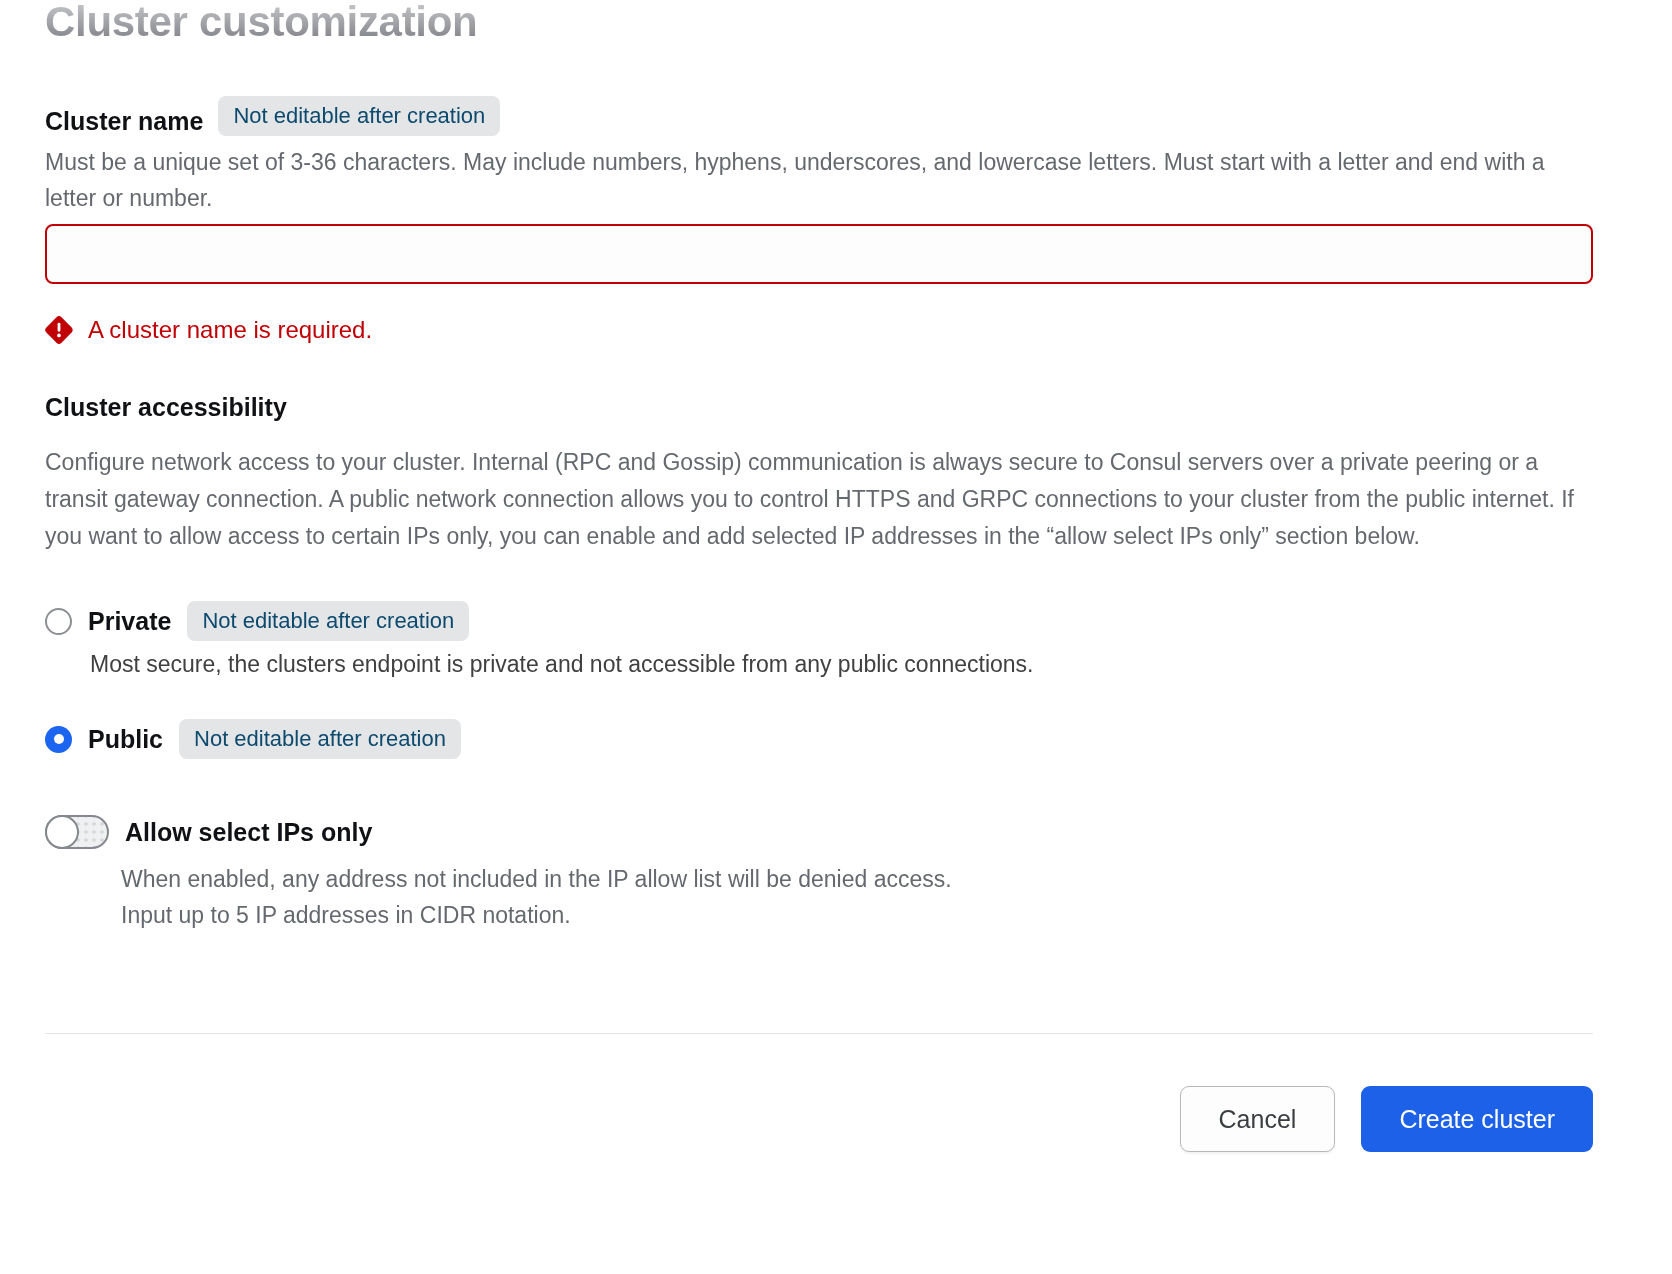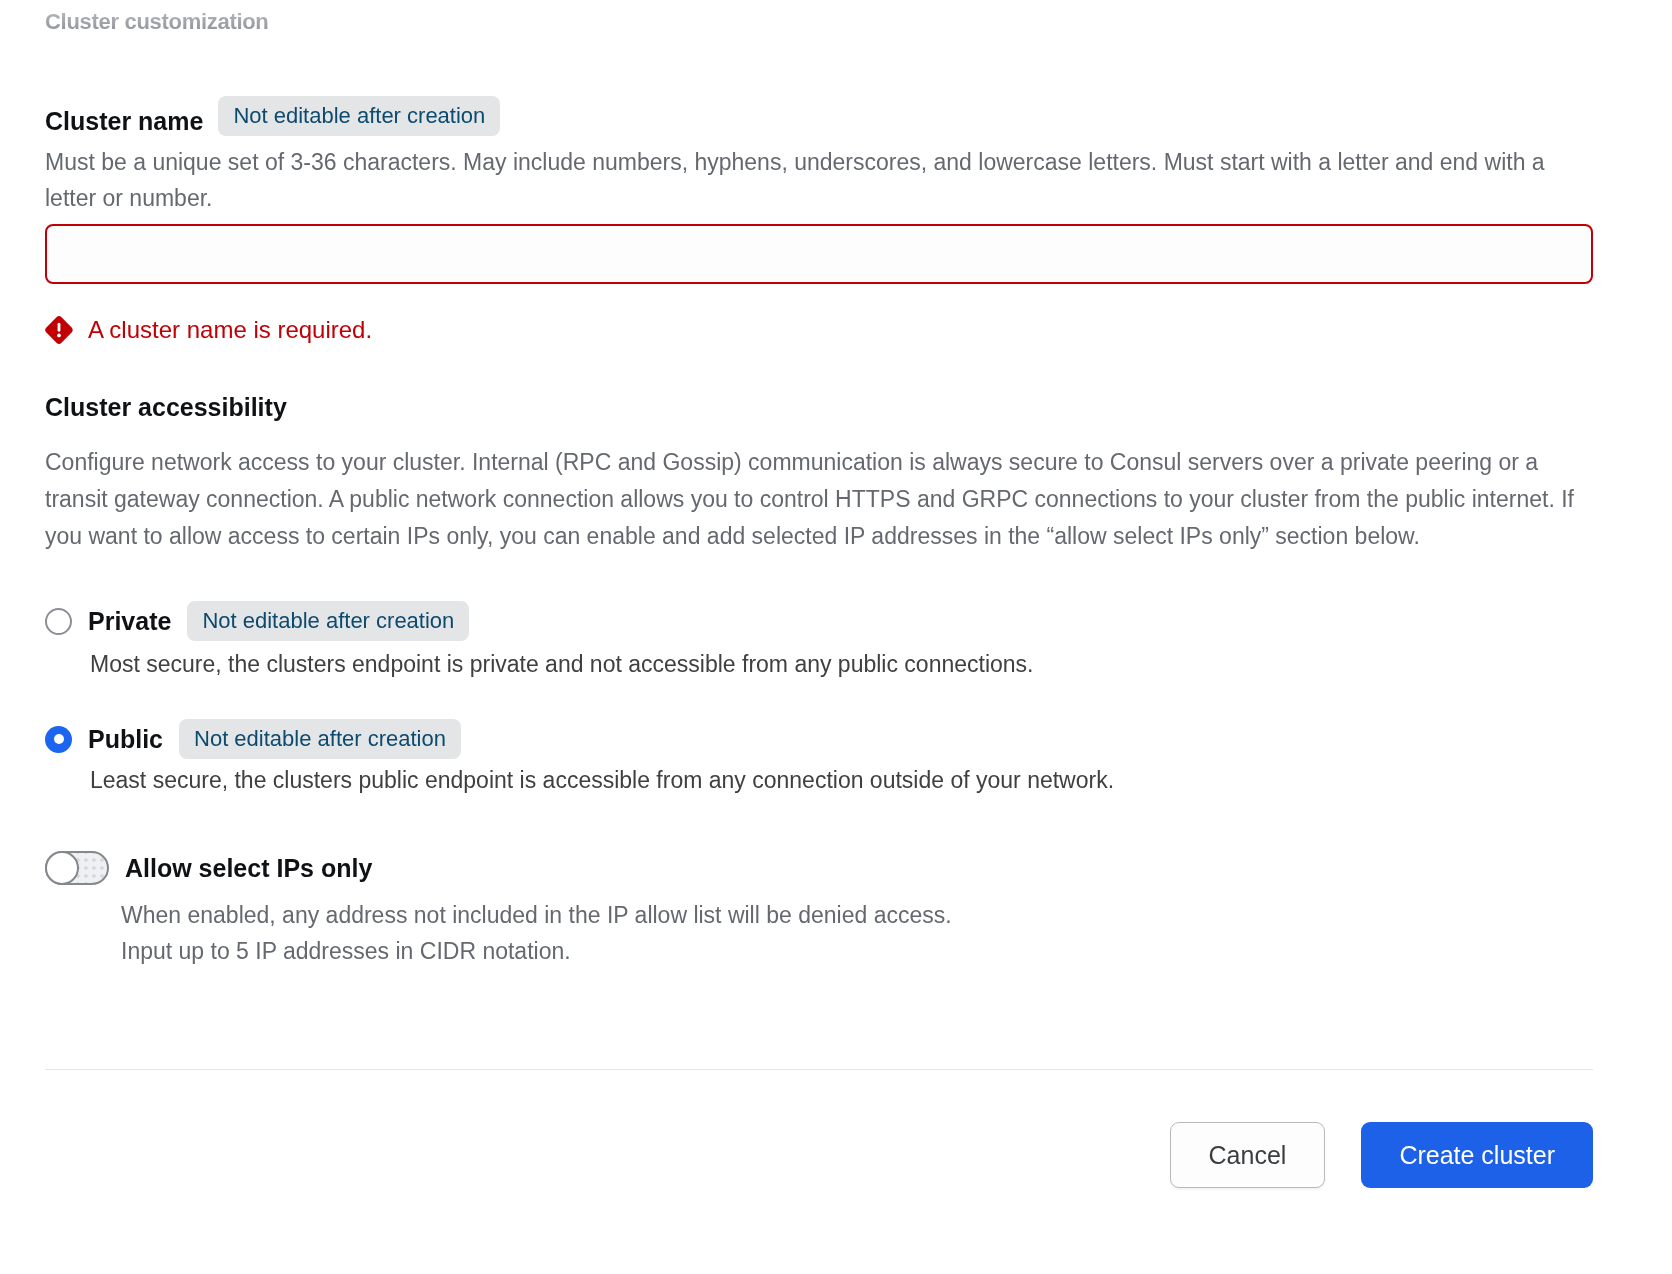--- a/index.html
+++ b/index.html
@@ -4,21 +4,21 @@
 <style>
   * { margin:0; padding:0; box-sizing:border-box; }
   html,body { width:1672px; height:1274px; background:#ffffff; overflow:hidden; }
   body { font-family:"Liberation Sans","DejaVu Sans",sans-serif; color:#111316; }
   .page { padding-left:45px; width:1638px; }
   .content { width:1548px; }
 
   
   .page-title {
     padding-top:2px;
-    font-size:22px; line-height:40px; font-weight:700;
+    font-size:42px; line-height:40px; font-weight:700;
     color:#97999f; letter-spacing:-0.3px;
   }
   @supports (-webkit-background-clip: text) {
     .page-title {
       background:linear-gradient(180deg,#c9cacd 0%,#7f8188 100%);
       -webkit-background-clip:text; background-clip:text; color:transparent;
     }
   }
 
   .label-row { margin-top:54px; display:flex; align-items:flex-end; gap:15px; }
@@ -70,21 +70,21 @@
   }
   .toggle-knob {
     position:absolute; left:-2px; top:-2px; width:34px; height:34px;
     border-radius:50%; background:#ffffff; border:2px solid #85888e;
   }
   .toggle-label { font-size:25px; font-weight:700; color:#0f1114; }
   .toggle-desc { margin-top:12px; margin-left:76px; font-size:23px; line-height:36px; color:#65696f; }
 
   .divider { margin-top:100px; width:1548px; height:0; border-top:1px solid #e4e5e7; }
 
-  .footer { margin-top:52px; width:1548px; display:flex; justify-content:flex-end; gap:36px; }
+  .footer { margin-top:52px; width:1548px; display:flex; justify-content:flex-end; gap:26px; }
   .btn { font-family:"Liberation Sans","DejaVu Sans",sans-serif; font-size:25px; height:66px; border-radius:9px; cursor:pointer; }
   .btn-secondary {
     background:#fdfdfd; color:#3a3d41; border:1px solid #b7b9bd;
     padding:0 38px; box-shadow:0 2px 2px rgba(0,0,0,0.05);
   }
   .btn-primary {
     background:#1c61e8; color:#ffffff; border:none; padding:0 38px;
   }
 </style>
 </head>
@@ -120,21 +120,20 @@
       <span class="radio-label">Private</span>
       <span class="badge">Not editable after creation</span>
     </div>
     <div class="option-desc">Most secure, the clusters endpoint is private and not accessible from any public connections.</div>
 
     <div class="radio-row second">
       <span class="radio selected"></span>
       <span class="radio-label">Public</span>
       <span class="badge">Not editable after creation</span>
     </div>
-    <div class="option-desc tight">Least secure, the clusters public endpoint is accessible from any connection outside of your network.</div>
 
     <div class="toggle-row">
       <span class="toggle">
         <span class="toggle-knob"></span>
       </span>
       <span class="toggle-label">Allow select IPs only</span>
     </div>
     <div class="toggle-desc">
       <div>When enabled, any address not included in the IP allow list will be denied access.</div>
       <div>Input up to 5 IP addresses in CIDR notation.</div>

